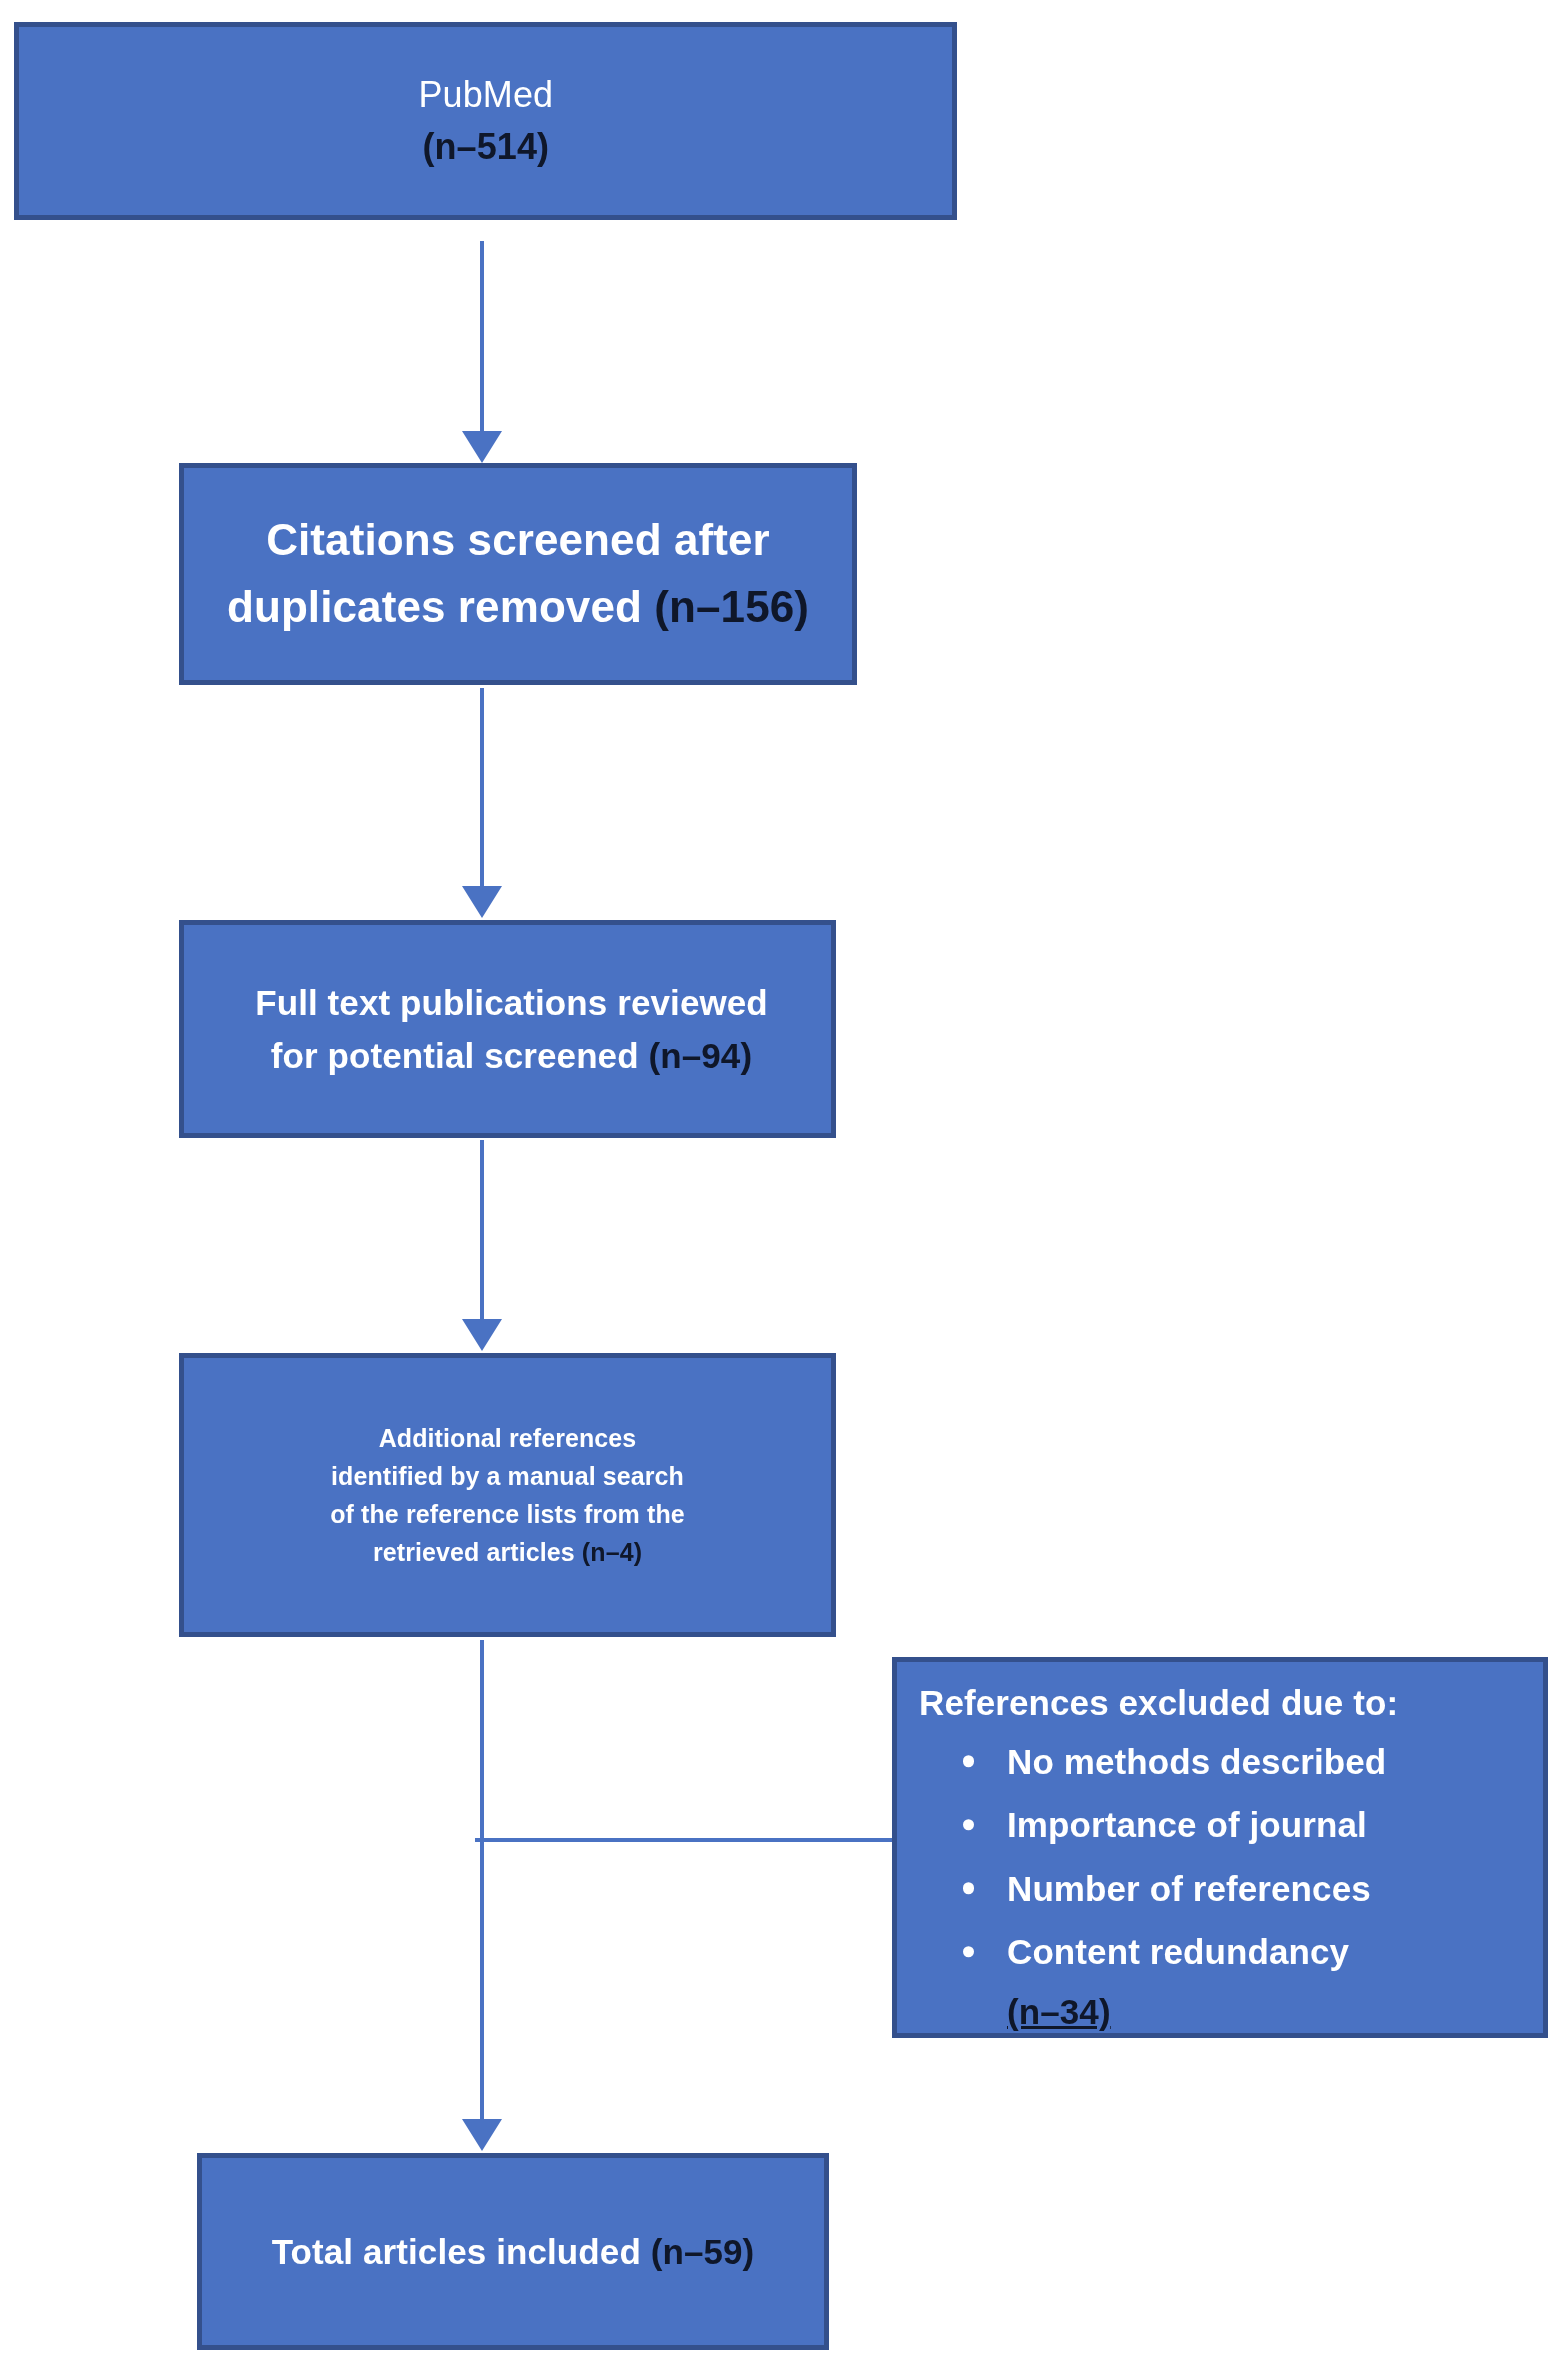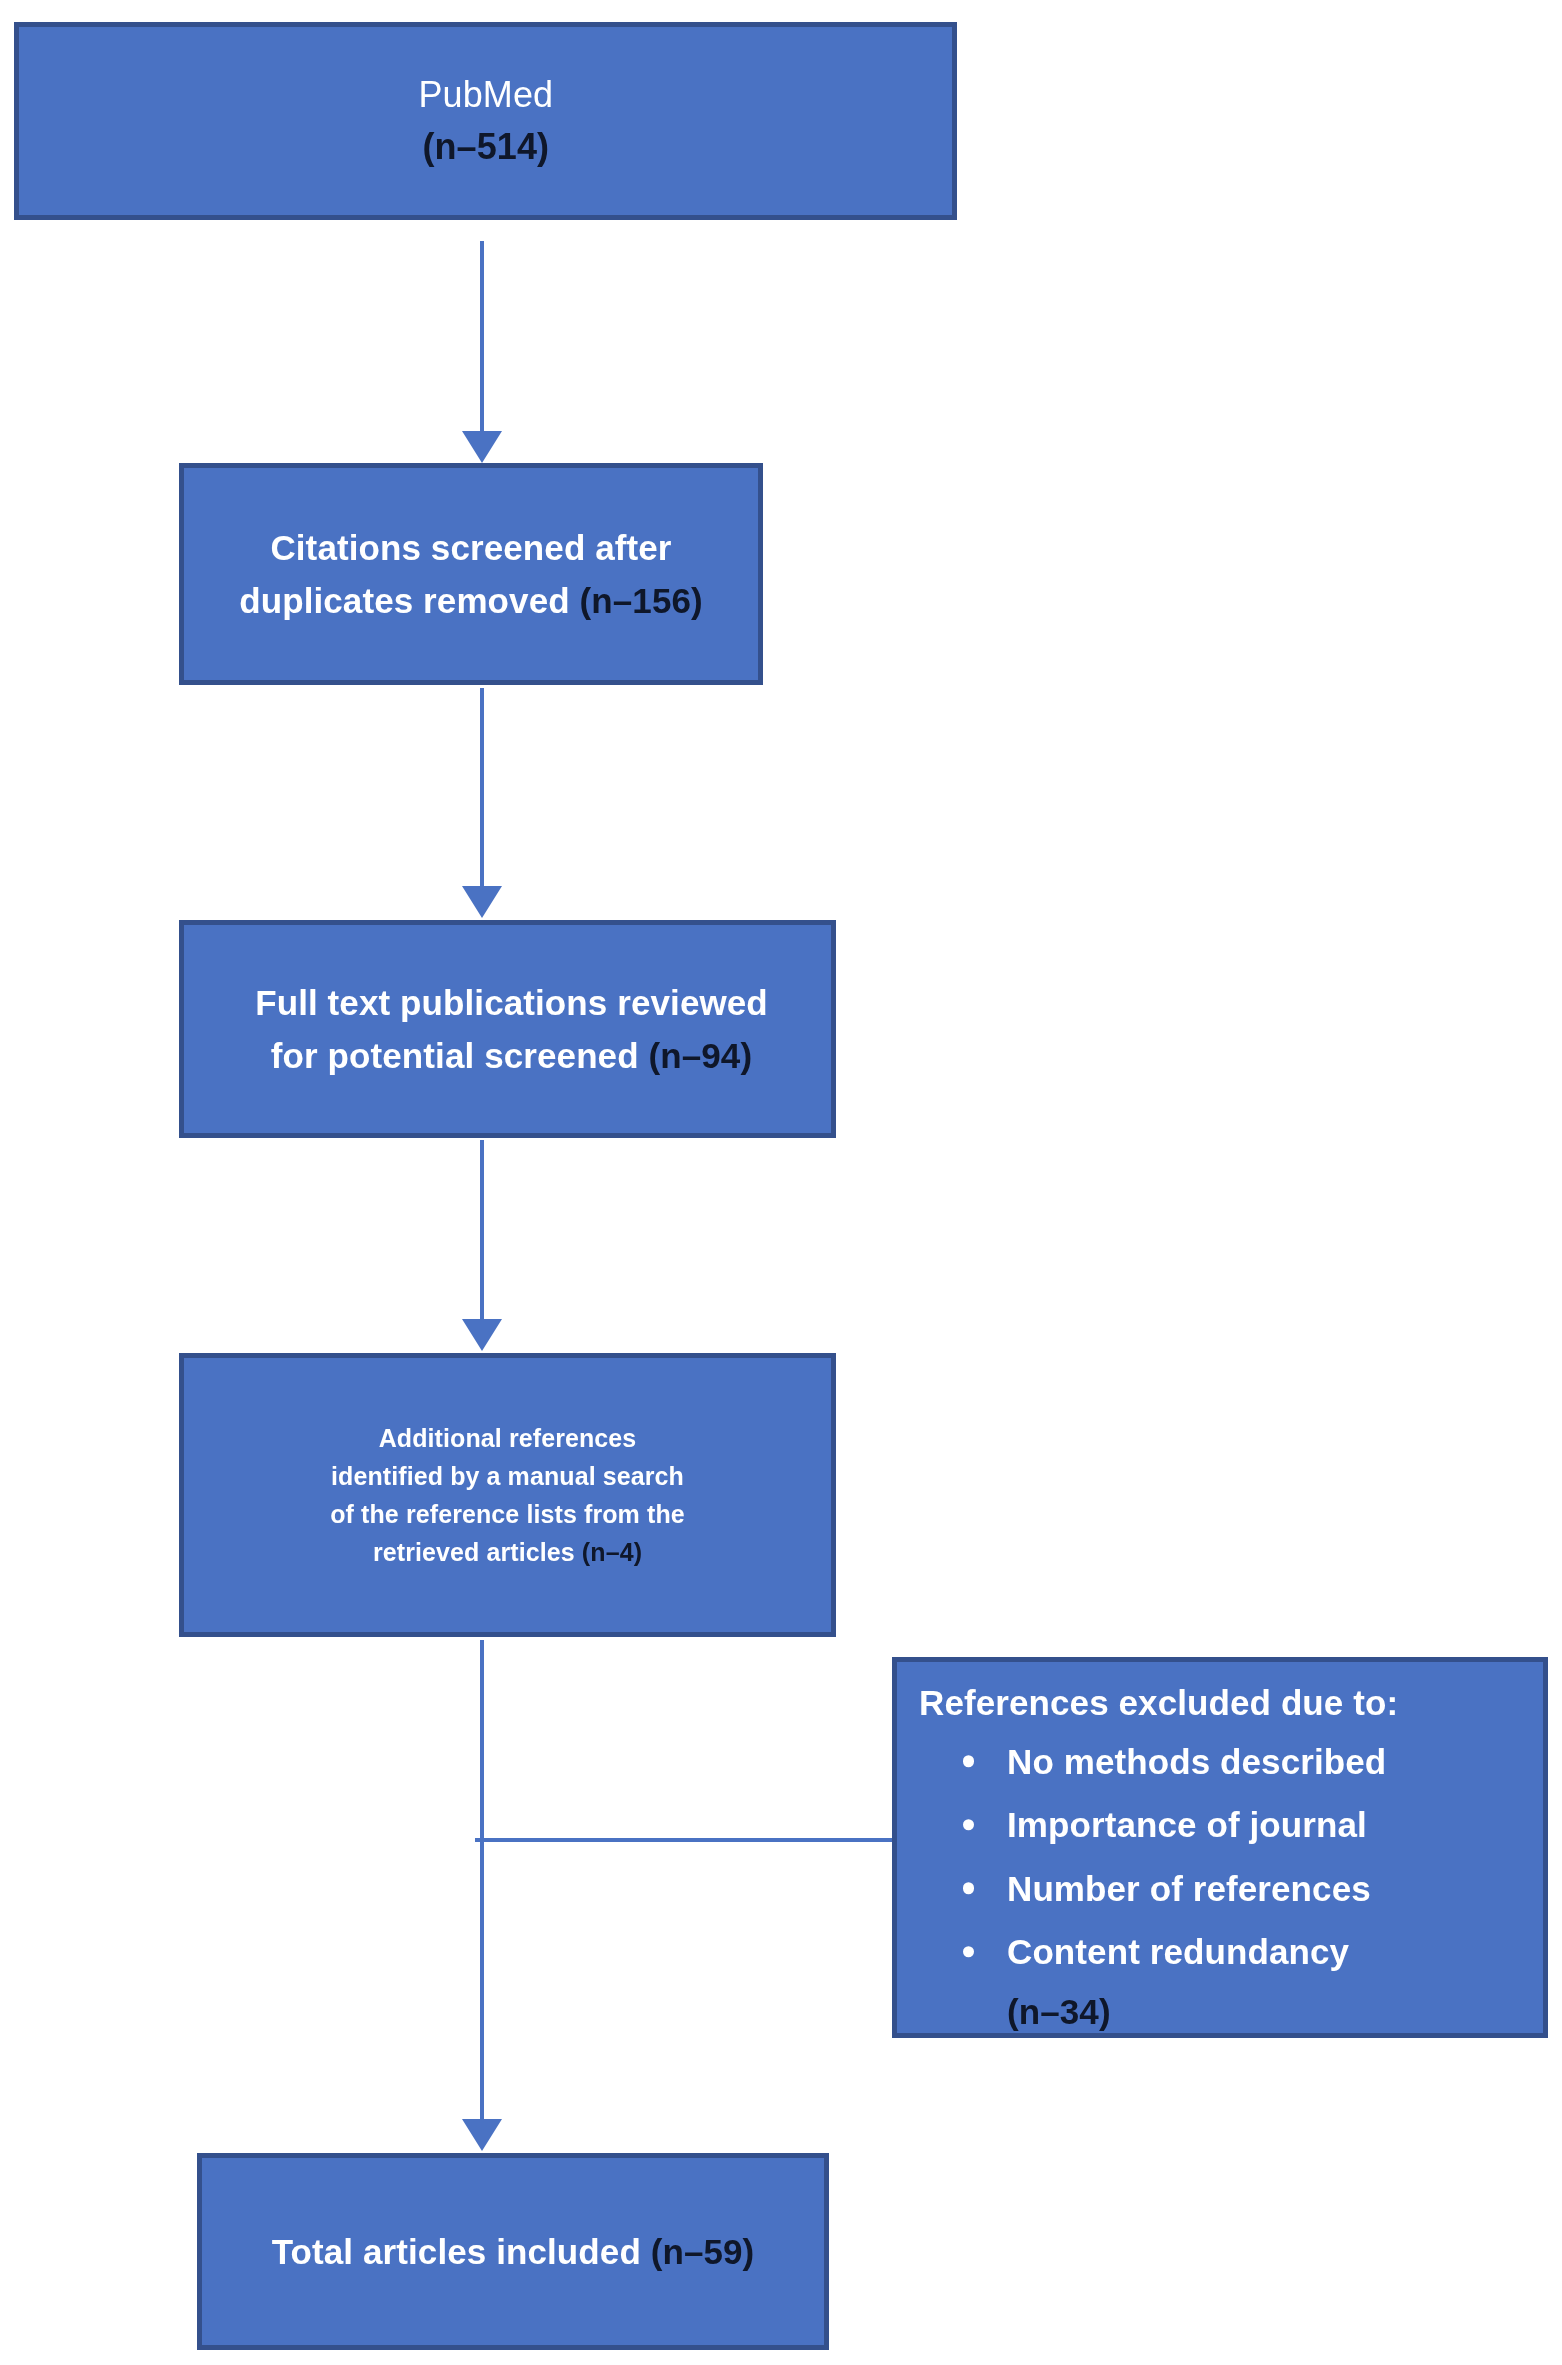--- a/index.html
+++ b/index.html
@@ -47,22 +47,22 @@
   #node-pubmed {
     left: 14.3px;  top: 22px;
     width: 943px; height: 198px;
     font-size: 36px;
     line-height: 1.45;
   }
   #node-pubmed .title-line { font-weight: 400; }
 
   #node-screened {
     left: 179px; top: 463px;
-    width: 584px; height: 222px;
-    font-size: 35px;
+    width: 678px; height: 222px;
+    font-size: 44px;
     align-items: flex-end;
   }
   #node-fulltext {
     left: 179px; top: 920px;
     width: 657px; height: 218px;
     font-size: 35px;
     padding-left: 8px;
   }
   #node-additional {
     left: 179px; top: 1353px;
@@ -107,20 +107,21 @@
     transform: translateY(-50%);
     width: 11.5px;
     height: 11.5px;
     border-radius: 50%;
     background: #ffffff;
     display: block;
   }
   #node-excluded .excl-count {
     padding-left: 110px;
     margin-top: -3.4px;
+    text-decoration: underline;
   }
 
   
   .conn {
     position: absolute;
     background: #4a72c3;
   }
   .conn-v { width: 4px; }
   .conn-h { height: 4px; }
   .arrowhead {

